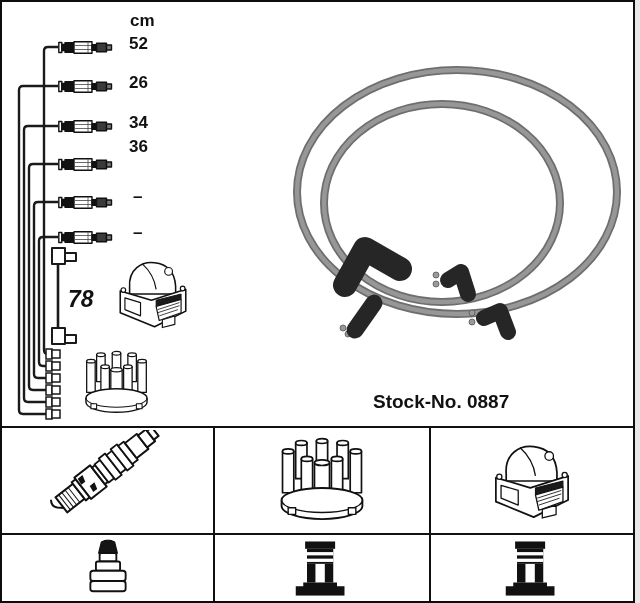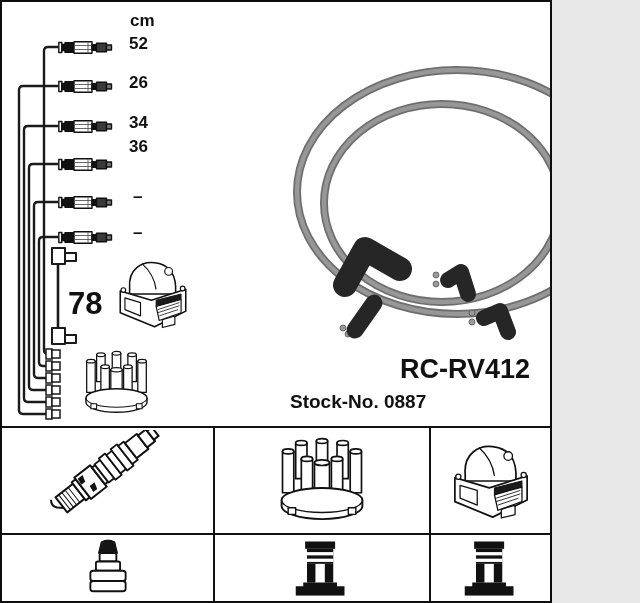--- a/index.html
+++ b/index.html
@@ -1,26 +1,26 @@
 <!DOCTYPE html>
 <html><head>
 <meta charset="utf-8">
 <style>
   html,body{margin:0;padding:0;background:#e8e8e8;}
   #page{
-    position:relative;width:552px;height:603px;background:#ffffff;
+    position:relative;width:635px;height:603px;background:#ffffff;
     border:2px solid #0d0d0d;box-sizing:border-box;overflow:hidden;
     font-family:"Liberation Sans",sans-serif;color:#111;
   }
   .abs{position:absolute;}
   .lenlabel{font-weight:bold;font-size:17px;line-height:1;letter-spacing:0;}
   .unitlabel{font-weight:bold;font-size:17px;line-height:1;}
   .partnum{font-weight:bold;font-size:27px;line-height:1;text-align:right;}
   .stocknum{font-weight:bold;font-size:19px;line-height:1;}
-  .coillen{font-weight:bold;font-size:31px;line-height:1;}
+  .coillen{font-weight:bold;font-size:23px;line-height:1;font-style:italic;}
   #compat-grid{
     position:absolute;left:0;right:0;top:424px;bottom:0;
     display:grid;grid-template-columns:213px 216px 1fr;grid-template-rows:107px 1fr;
     box-sizing:border-box;border-top:2px solid #111;
   }
   .gcell{display:flex;align-items:center;justify-content:center;box-sizing:border-box;background:#fff;}
   .br{border-right:2px solid #111;}
   .bb{border-bottom:2px solid #111;}
   svg{display:block;}
 </style>
@@ -222,21 +222,20 @@
     </g>
 
     <g fill="none" stroke="#262626" stroke-linecap="round" stroke-linejoin="round">
       <path d="M85,228 L105,192 L140,212" stroke-width="24"></path>
       <path d="M95,273 L114,246" stroke-width="17"></path>
       <path d="M188,223 L201,215 L208,237" stroke-width="16"></path>
       <path d="M224,261 L240,254 L248,275" stroke-width="16"></path>
     </g>
   </svg>
 
-  <div class="abs partnum" style="right:20px;top:354px;width:240px">RC-RV412</div>
   <div class="abs stocknum" style="right:20px;top:390px;width:240px">Stock-No. 0887</div>
 
   <div id="compat-grid">
     <div class="gcell br bb">
       <svg width="172" height="102" viewBox="0 0 172 102">
         <g transform="translate(32,80) rotate(-38) translate(0,-23)">
           <use href="#sym-plug" width="132" height="46"></use>
         </g>
       </svg>
     </div>

